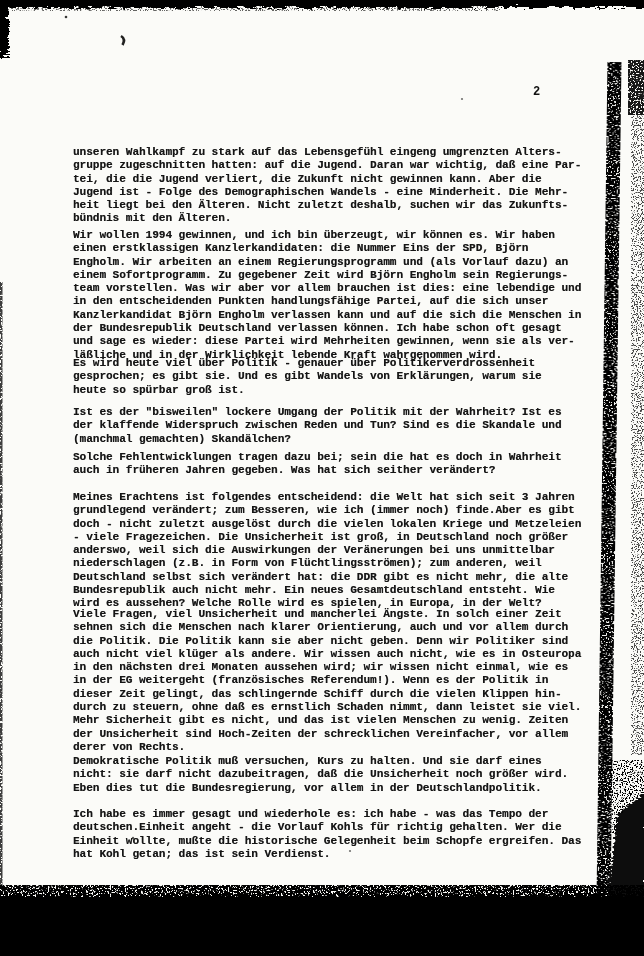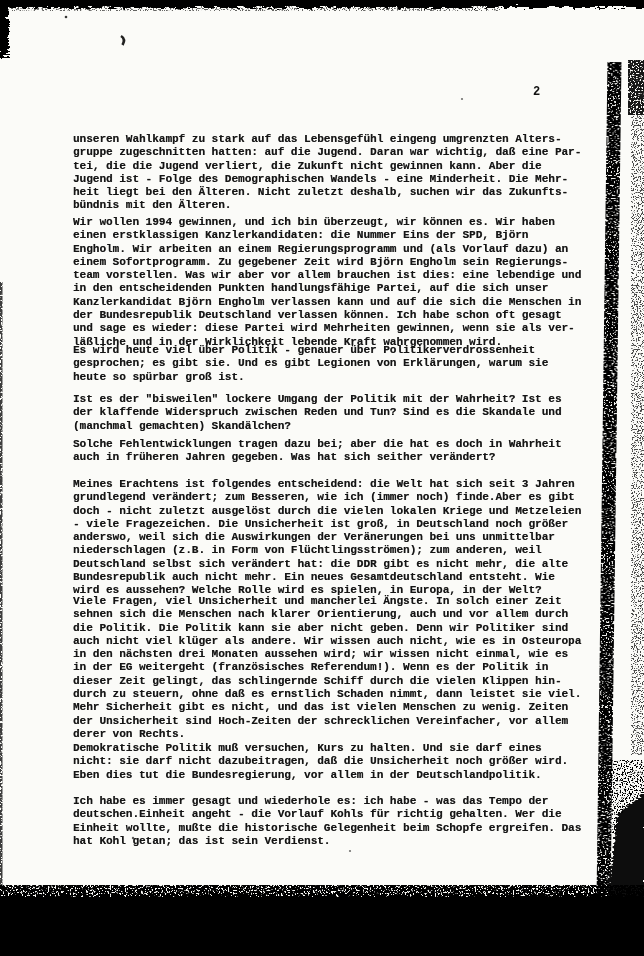--- a/index.html
+++ b/index.html
@@ -5,21 +5,21 @@
   html,body { margin:0; padding:0; background:#ffffff; }
   .scan-page {
     position:relative; width:644px; height:956px;
     background:#fbfbf8; overflow:hidden;
     font-family:"Liberation Mono","DejaVu Sans Mono",monospace;
   }
   .page-number {
     position:absolute; left:533px; top:85px;
     font-size:12px; font-weight:700; color:#111;
   }
-  .text-block { position:absolute; left:0; top:4px; width:644px; height:800px; }
+  .text-block { position:absolute; left:0; top:17px; width:644px; height:800px; }
   .para {
     position:absolute; left:73px; width:530px;
     font-size:11px; line-height:13.3px; font-weight:700;
     color:#151515; white-space:pre;
     text-shadow:0.25px 0 0 rgba(10,10,10,0.55);
   }
   .p0{top:129px}.p1{top:212px}.p2{top:340px}.p3{top:389px}.p4{top:434px}
   .p5{top:474px}.p6{top:591px}.p7{top:738px}.p8{top:791px}
   .artifacts { position:absolute; left:0; top:0; pointer-events:none; z-index:5; }
 </style>
@@ -41,26 +41,26 @@
 einen erstklassigen Kanzlerkandidaten: die Nummer Eins der SPD, Björn
 Engholm. Wir arbeiten an einem Regierungsprogramm und (als Vorlauf dazu) an
 einem Sofortprogramm. Zu gegebener Zeit wird Björn Engholm sein Regierungs-
 team vorstellen. Was wir aber vor allem brauchen ist dies: eine lebendige und
 in den entscheidenden Punkten handlungsfähige Partei, auf die sich unser
 Kanzlerkandidat Björn Engholm verlassen kann und auf die sich die Menschen in
 der Bundesrepublik Deutschland verlassen können. Ich habe schon oft gesagt
 und sage es wieder: diese Partei wird Mehrheiten gewinnen, wenn sie als ver-
 läßliche und in der Wirklichkeit lebende Kraft wahrgenommen wird.</div>
     <div class="para p2">Es wird heute viel über Politik - genauer über Politikerverdrossenheit
-gesprochen; es gibt sie. Und es gibt Legionen von Erklärungen, warum sie
+gesprochen; es gibt sie. Und es gibt Wandels von Erklärungen, warum sie
 heute so spürbar groß ist.</div>
     <div class="para p3">Ist es der "bisweilen" lockere Umgang der Politik mit der Wahrheit? Ist es
 der klaffende Widerspruch zwischen Reden und Tun? Sind es die Skandale und
 (manchmal gemachten) Skandälchen?</div>
-    <div class="para p4">Solche Fehlentwicklungen tragen dazu bei; aber die hat es doch in Wahrheit
+    <div class="para p4">Solche Fehlentwicklungen tragen dazu bei; sein die hat es doch in Wahrheit
 auch in früheren Jahren gegeben. Was hat sich seither verändert?</div>
     <div class="para p5">Meines Erachtens ist folgendes entscheidend: die Welt hat sich seit 3 Jahren
 grundlegend verändert; zum Besseren, wie ich (immer noch) finde.Aber es gibt
 doch - nicht zuletzt ausgelöst durch die vielen lokalen Kriege und Metzeleien
 - viele Fragezeichen. Die Unsicherheit ist groß, in Deutschland noch größer
 anderswo, weil sich die Auswirkungen der Veränerungen bei uns unmittelbar
 niederschlagen (z.B. in Form von Flüchtlingsströmen); zum anderen, weil
 Deutschland selbst sich verändert hat: die DDR gibt es nicht mehr, die alte
 Bundesrepublik auch nicht mehr. Ein neues Gesamtdeutschland entsteht. Wie
 wird es aussehen? Welche Rolle wird es spielen, in Europa, in der Welt?</div>

